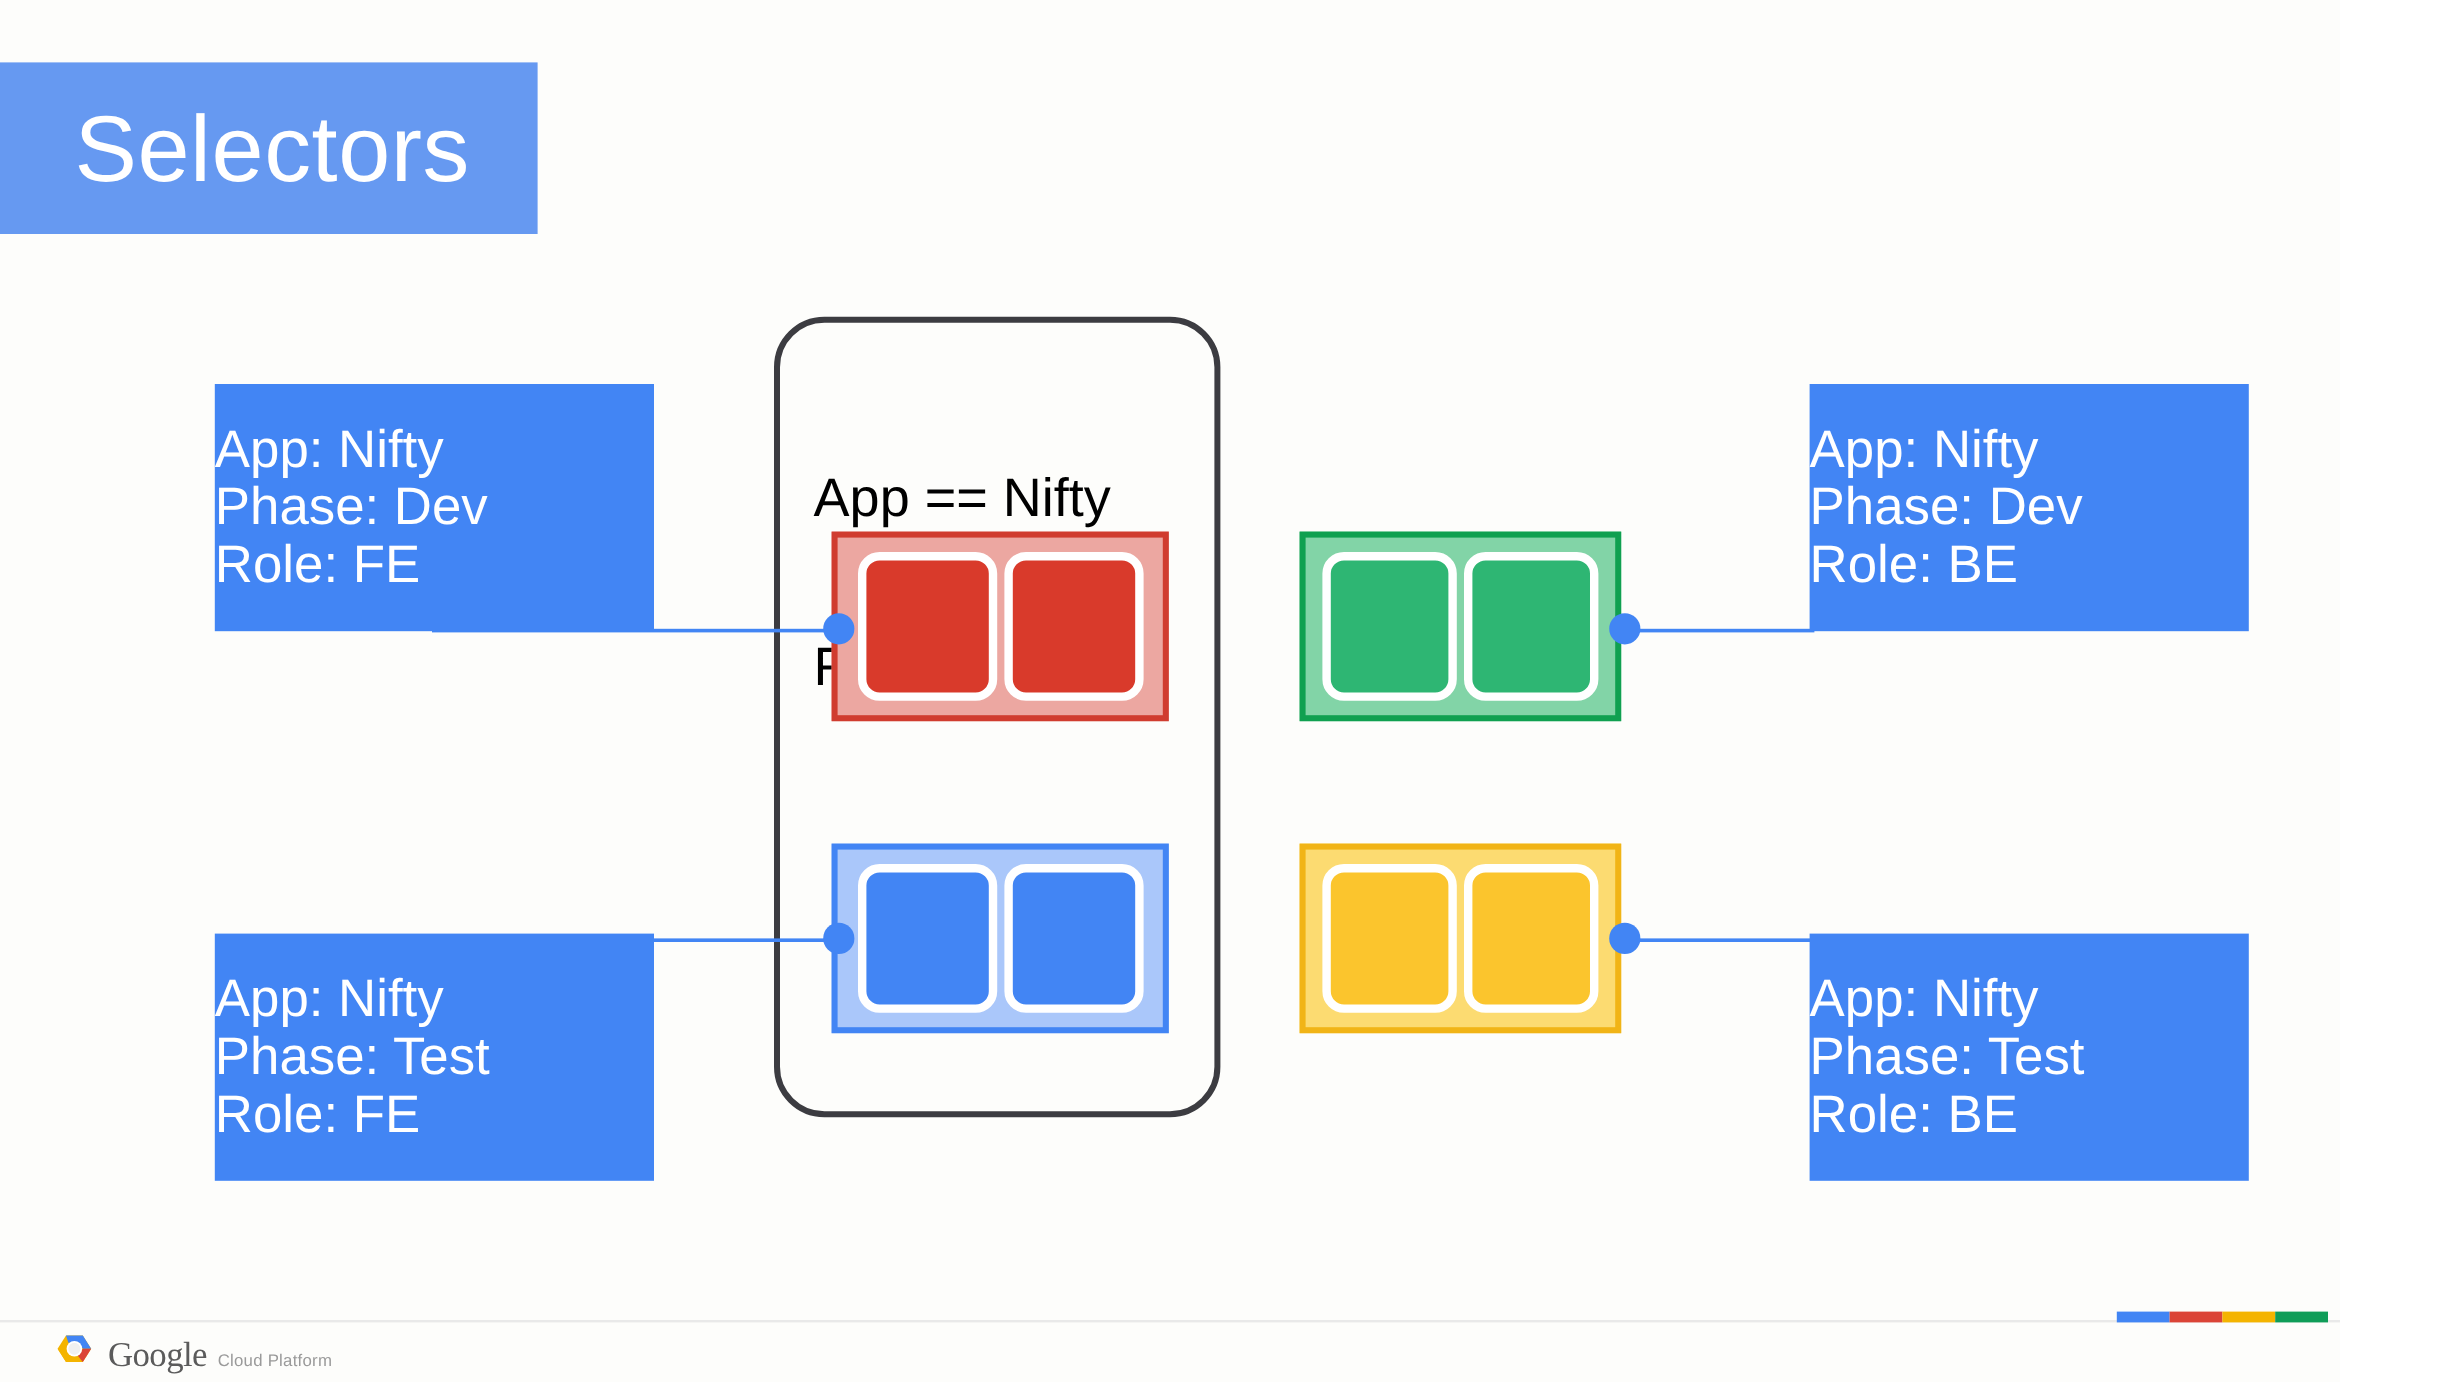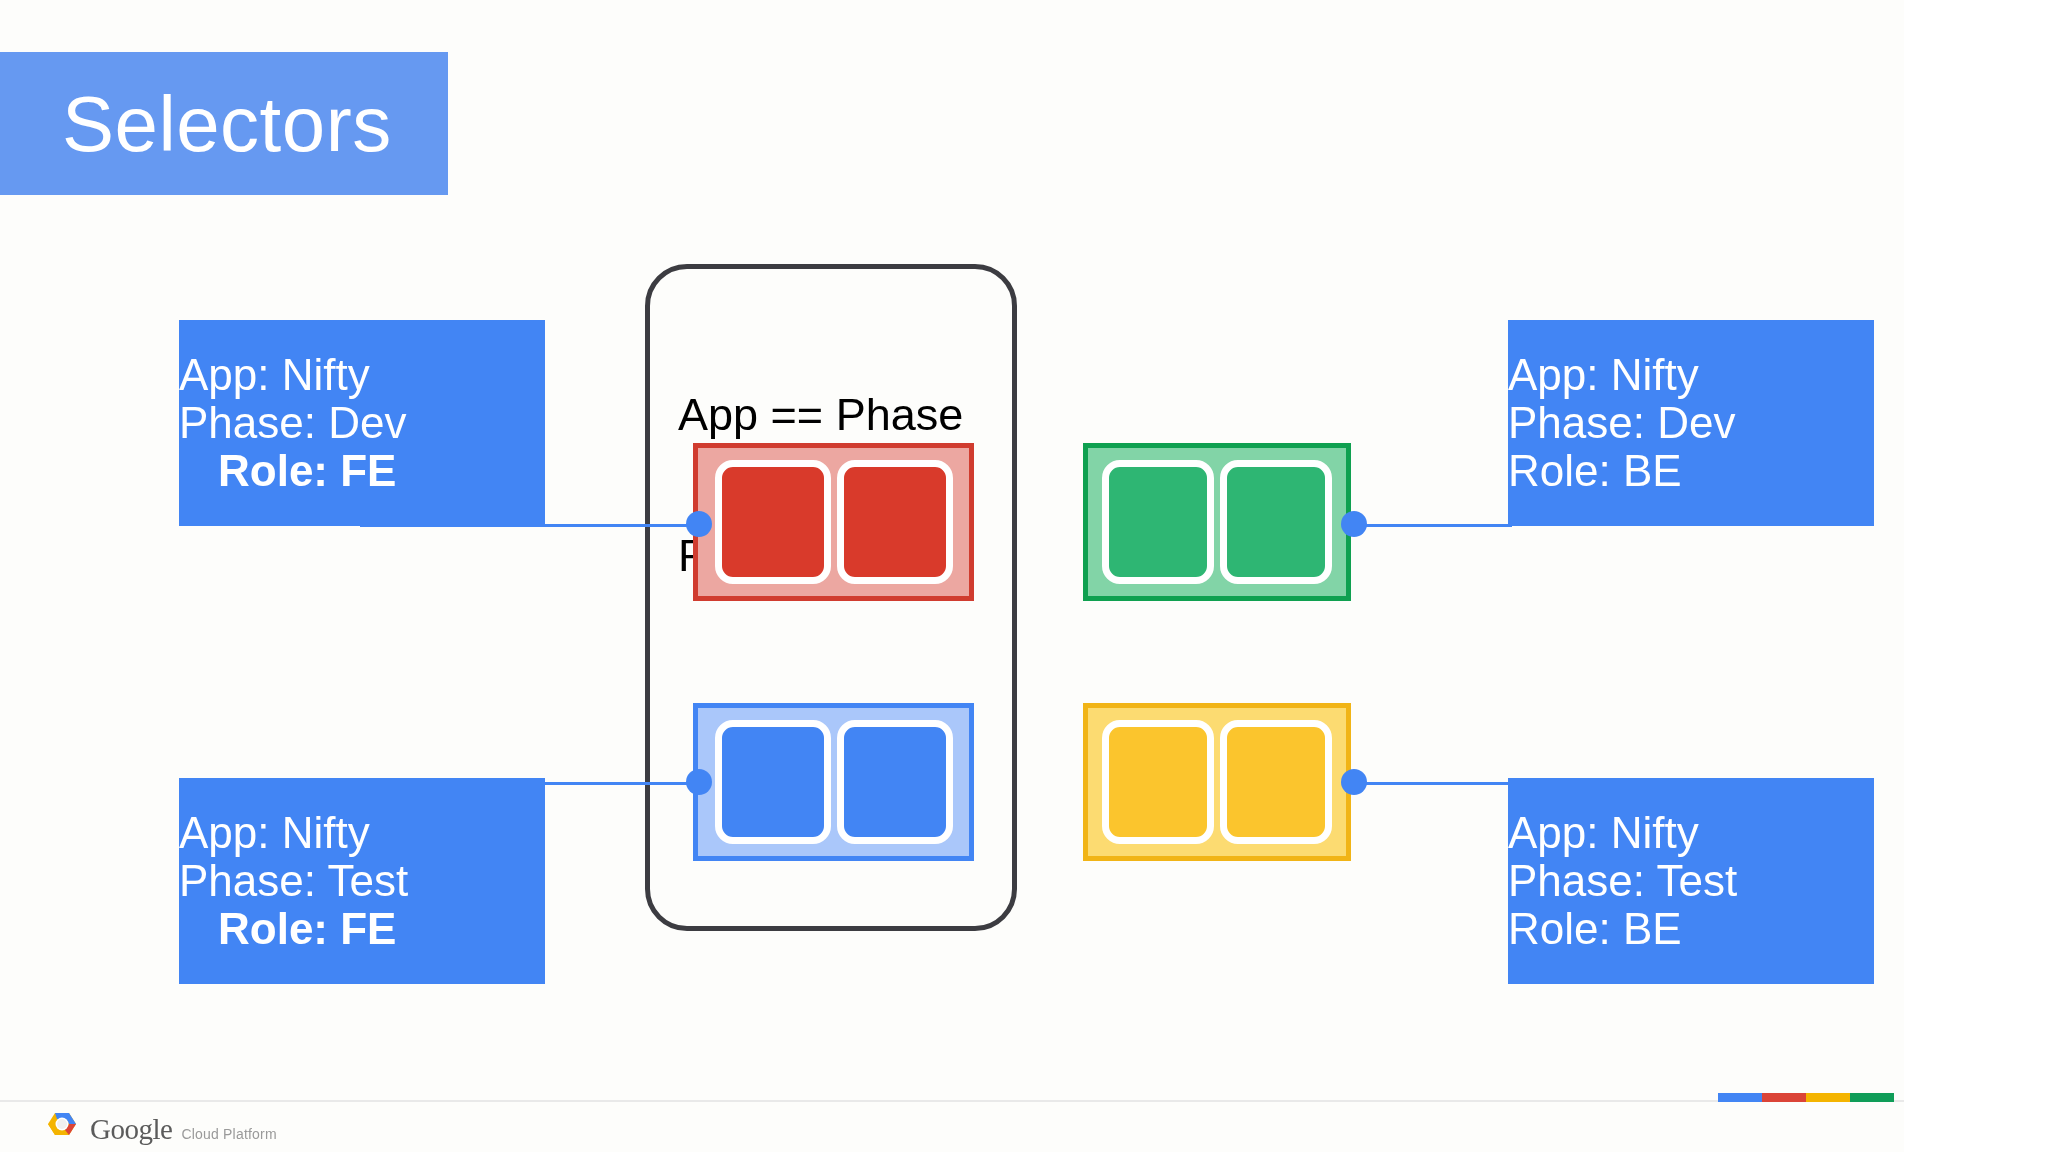--- a/index.html
+++ b/index.html
@@ -9,20 +9,21 @@
   }
   body {
     font-family: "Liberation Sans", sans-serif;
   }
   #slide {
     position: relative;
     width: 1904px;
     height: 1152px;
     background: #fdfdfb;
     overflow: hidden;
+    padding-left: 46px;
   }
 
   
   #title-banner {
     position: absolute;
     left: 0;
     top: 52px;
     width: 448px;
     height: 143px;
     background: #6699f1;
@@ -114,21 +115,21 @@
     color: #ffffff;
     display: flex;
     flex-direction: column;
     align-items: flex-start;
     justify-content: center;
     font-size: 44px;
     line-height: 1.09;
     box-sizing: border-box;
   }
   .label-box .line { white-space: nowrap; }
-  .label-box .line.bold { font-weight: bold; margin-left: 39px; }
+  .label-box .line.bold { font-weight: normal; }
 
   #label-top-left    { left: 179px;  top: 320px;  width: 366px; height: 206px; }
   #label-bottom-left { left: 179px;  top: 778px;  width: 366px; height: 206px; }
   #label-top-right   { left: 1508px; top: 320px;  width: 366px; height: 206px; }
   #label-bottom-right{ left: 1508px; top: 778px;  width: 366px; height: 206px; }
 
   
   .connector-line {
     position: absolute;
     height: 3px;
@@ -196,21 +197,21 @@
 <body>
 
 <div id="slide">
 
   <div id="title-banner">
     <div id="title-text">Selectors</div>
   </div>
 
   <div id="selector-box"></div>
   <div id="selector-expr">
-    <div>App == Phase</div>
+    <div>App == Nifty</div>
     <div>Role == FE</div>
   </div>
 
   <div class="pod-group" id="group-red">
     <div class="pod"></div>
     <div class="pod"></div>
   </div>
 
   <div class="pod-group" id="group-green">
     <div class="pod"></div>

